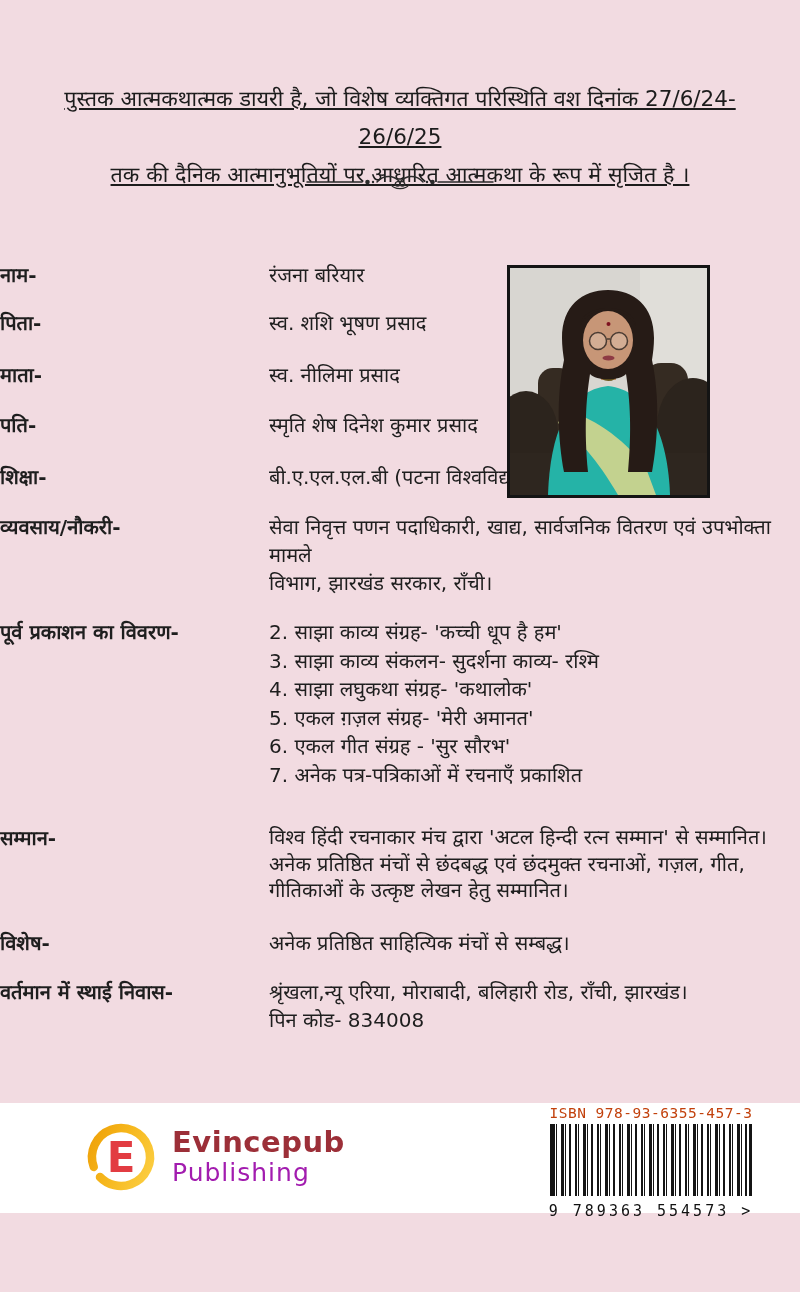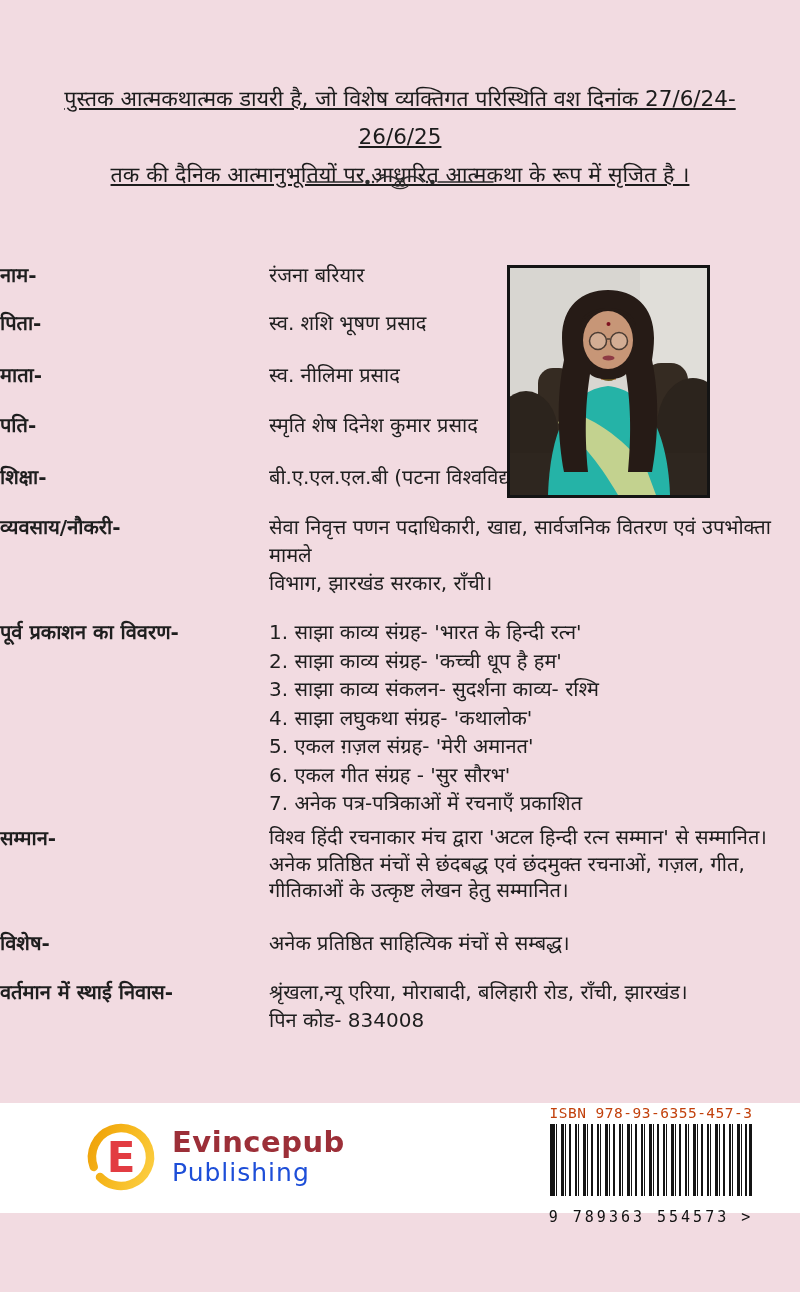--- a/index.html
+++ b/index.html
@@ -23,32 +23,32 @@
   
   .photo{position:absolute;left:507px;top:265px;width:203px;height:233px;border:3px solid #141414;box-sizing:border-box;background:#d8d6d1;}
   .photo svg{display:block;width:100%;height:100%;}
 
   
   .band{position:absolute;left:0;top:1103px;width:800px;height:110px;background:#ffffff;}
 
   .logo{position:absolute;left:84px;top:1120px;display:flex;align-items:center;}
   .logo-text{margin-left:14px;}
   .logo-name{font-size:29px;font-weight:bold;color:#9c2f38;letter-spacing:0.5px;line-height:32px;}
-  .logo-tagline{font-size:25px;color:#1d4ed8;letter-spacing:1px;line-height:30px;}
+  .logo-tagline{font-size:25px;color:#a21caf;letter-spacing:1px;line-height:30px;}
 
   .barcode{position:absolute;left:545px;top:1105px;width:212px;text-align:center;}
   .isbn-label{font-family:"DejaVu Sans Mono","Liberation Mono",monospace;font-size:14.5px;letter-spacing:0.5px;color:#c2410c;white-space:nowrap;}
   .bars{margin:3px auto 0 auto;width:196px;height:72px;border-left:3px solid #141414;border-right:3px solid #141414;
     background-image:repeating-linear-gradient(90deg,
       #141414 0 2px,#ffffff 2px 3px,
       #141414 3px 4px,#ffffff 4px 8px,
       #141414 8px 11px,#ffffff 11px 12px,
       #141414 12px 13px,#ffffff 13px 16px,
       #141414 16px 18px,#ffffff 18px 22px);}
-  .digits{font-family:"DejaVu Sans Mono","Liberation Mono",monospace;font-size:15px;letter-spacing:3px;color:#111;margin-top:12px;white-space:nowrap;}
+  .digits{font-family:"DejaVu Sans Mono","Liberation Mono",monospace;font-size:15px;letter-spacing:3px;color:#111;margin-top:6px;white-space:nowrap;}
 </style>
 </head>
 <body>
 
 <div class="page">
 
   <div class="intro">
     <div>पुस्तक आत्मकथात्मक डायरी है, जो विशेष व्यक्तिगत परिस्थिति वश दिनांक 27/6/24-26/6/25</div>
     <div>तक की दैनिक आत्मानुभूतियों पर आधारित आत्मकथा के रूप में सृजित है ।</div>
   </div>
@@ -101,21 +101,20 @@
     <div class="val">
       <div>सेवा निवृत्त पणन पदाधिकारी, खाद्य, सार्वजनिक वितरण एवं उपभोक्ता</div>
       <div>मामले</div>
       <div>विभाग, झारखंड सरकार, राँची।</div>
     </div>
   </div>
 
   <div class="row lh285" style="top:618px">
     <div class="lbl">पूर्व प्रकाशन का विवरण-</div>
     <div class="val">
-      <div>1. साझा काव्य संग्रह- 'भारत के हिन्दी रत्न'</div>
       <div>2. साझा काव्य संग्रह- 'कच्ची धूप है हम'</div>
       <div>3. साझा काव्य संकलन- सुदर्शना काव्य- रश्मि</div>
       <div>4. साझा लघुकथा संग्रह- 'कथालोक'</div>
       <div>5. एकल ग़ज़ल संग्रह- 'मेरी अमानत'</div>
       <div>6. एकल गीत संग्रह - 'सुर सौरभ'</div>
       <div>7. अनेक पत्र-पत्रिकाओं में रचनाएँ प्रकाशित</div>
     </div>
   </div>
 
   <div class="row lh26" style="top:824px">

